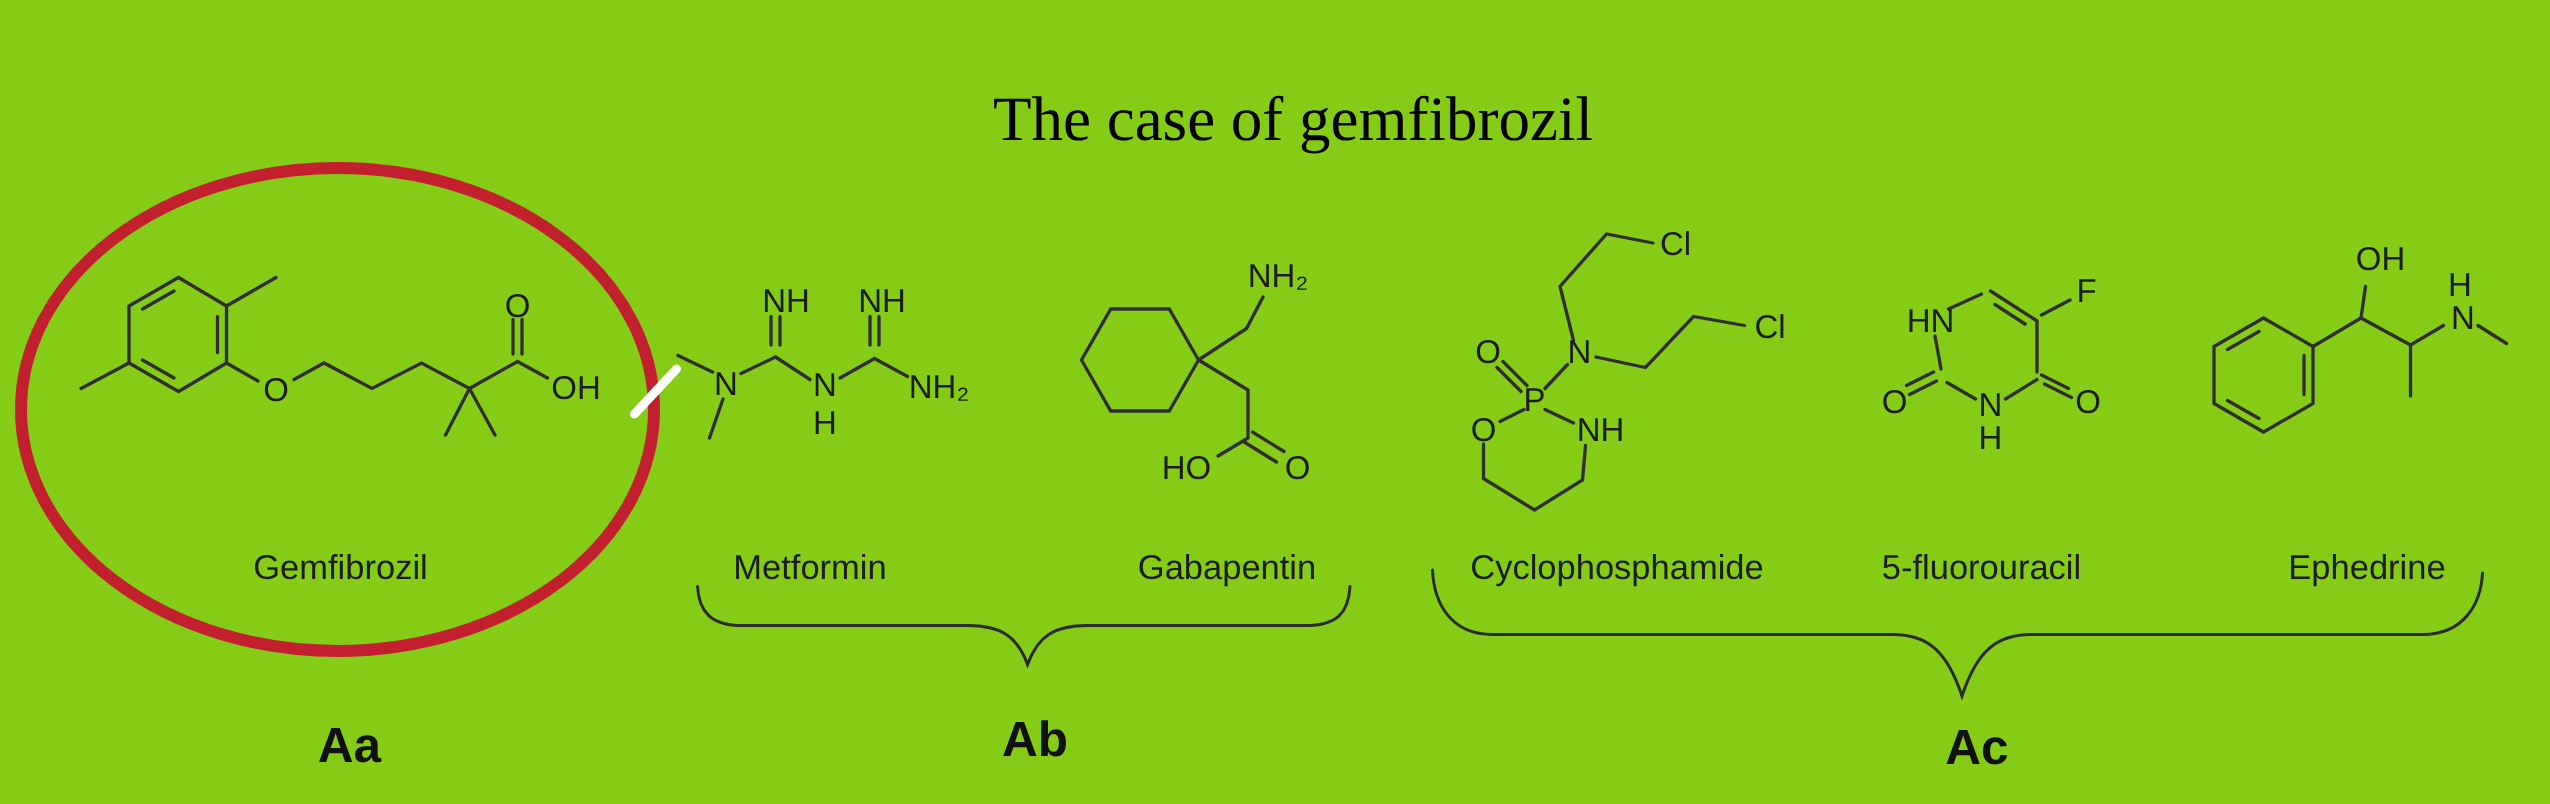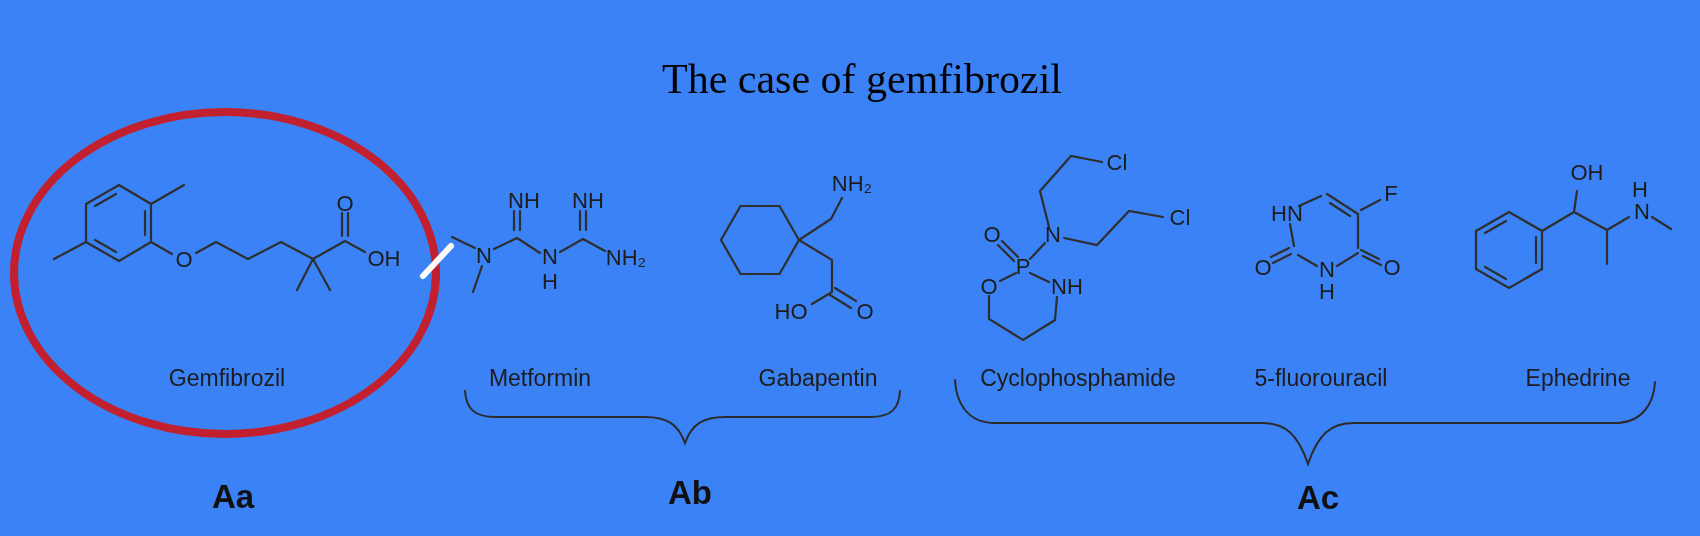--- a/index.html
+++ b/index.html
@@ -1,16 +1,16 @@
 <!DOCTYPE html>
 <html><head>
 <meta charset="utf-8">
 <style>
   html,body{margin:0;padding:0;background:#ffffff;}
-  .figure{position:relative;width:1700px;height:536px;background:#3b82f6;overflow:hidden;
+  .figure{position:relative;width:1700px;height:536px;background:#84cc16;overflow:hidden;
           font-family:"Liberation Sans",sans-serif;}
   svg{position:absolute;left:0;top:0;}
   .bond{stroke:#2e2e2e;stroke-width:2.2;fill:none;stroke-linecap:round;}
   .brace{stroke:#2b2b2b;stroke-width:2;fill:none;stroke-linecap:round;}
   .atom{font-family:"Liberation Sans",sans-serif;font-size:22px;fill:#1c1c1c;}
   .molname{font-family:"Liberation Sans",sans-serif;font-size:23px;fill:#1c1c1c;}
   .grouplabel{font-family:"Liberation Sans",sans-serif;font-size:33px;font-weight:bold;fill:#111;}
   .titletext{font-family:"Liberation Serif",serif;font-size:42px;fill:#000;}
   text{user-select:none;}
 </style>

